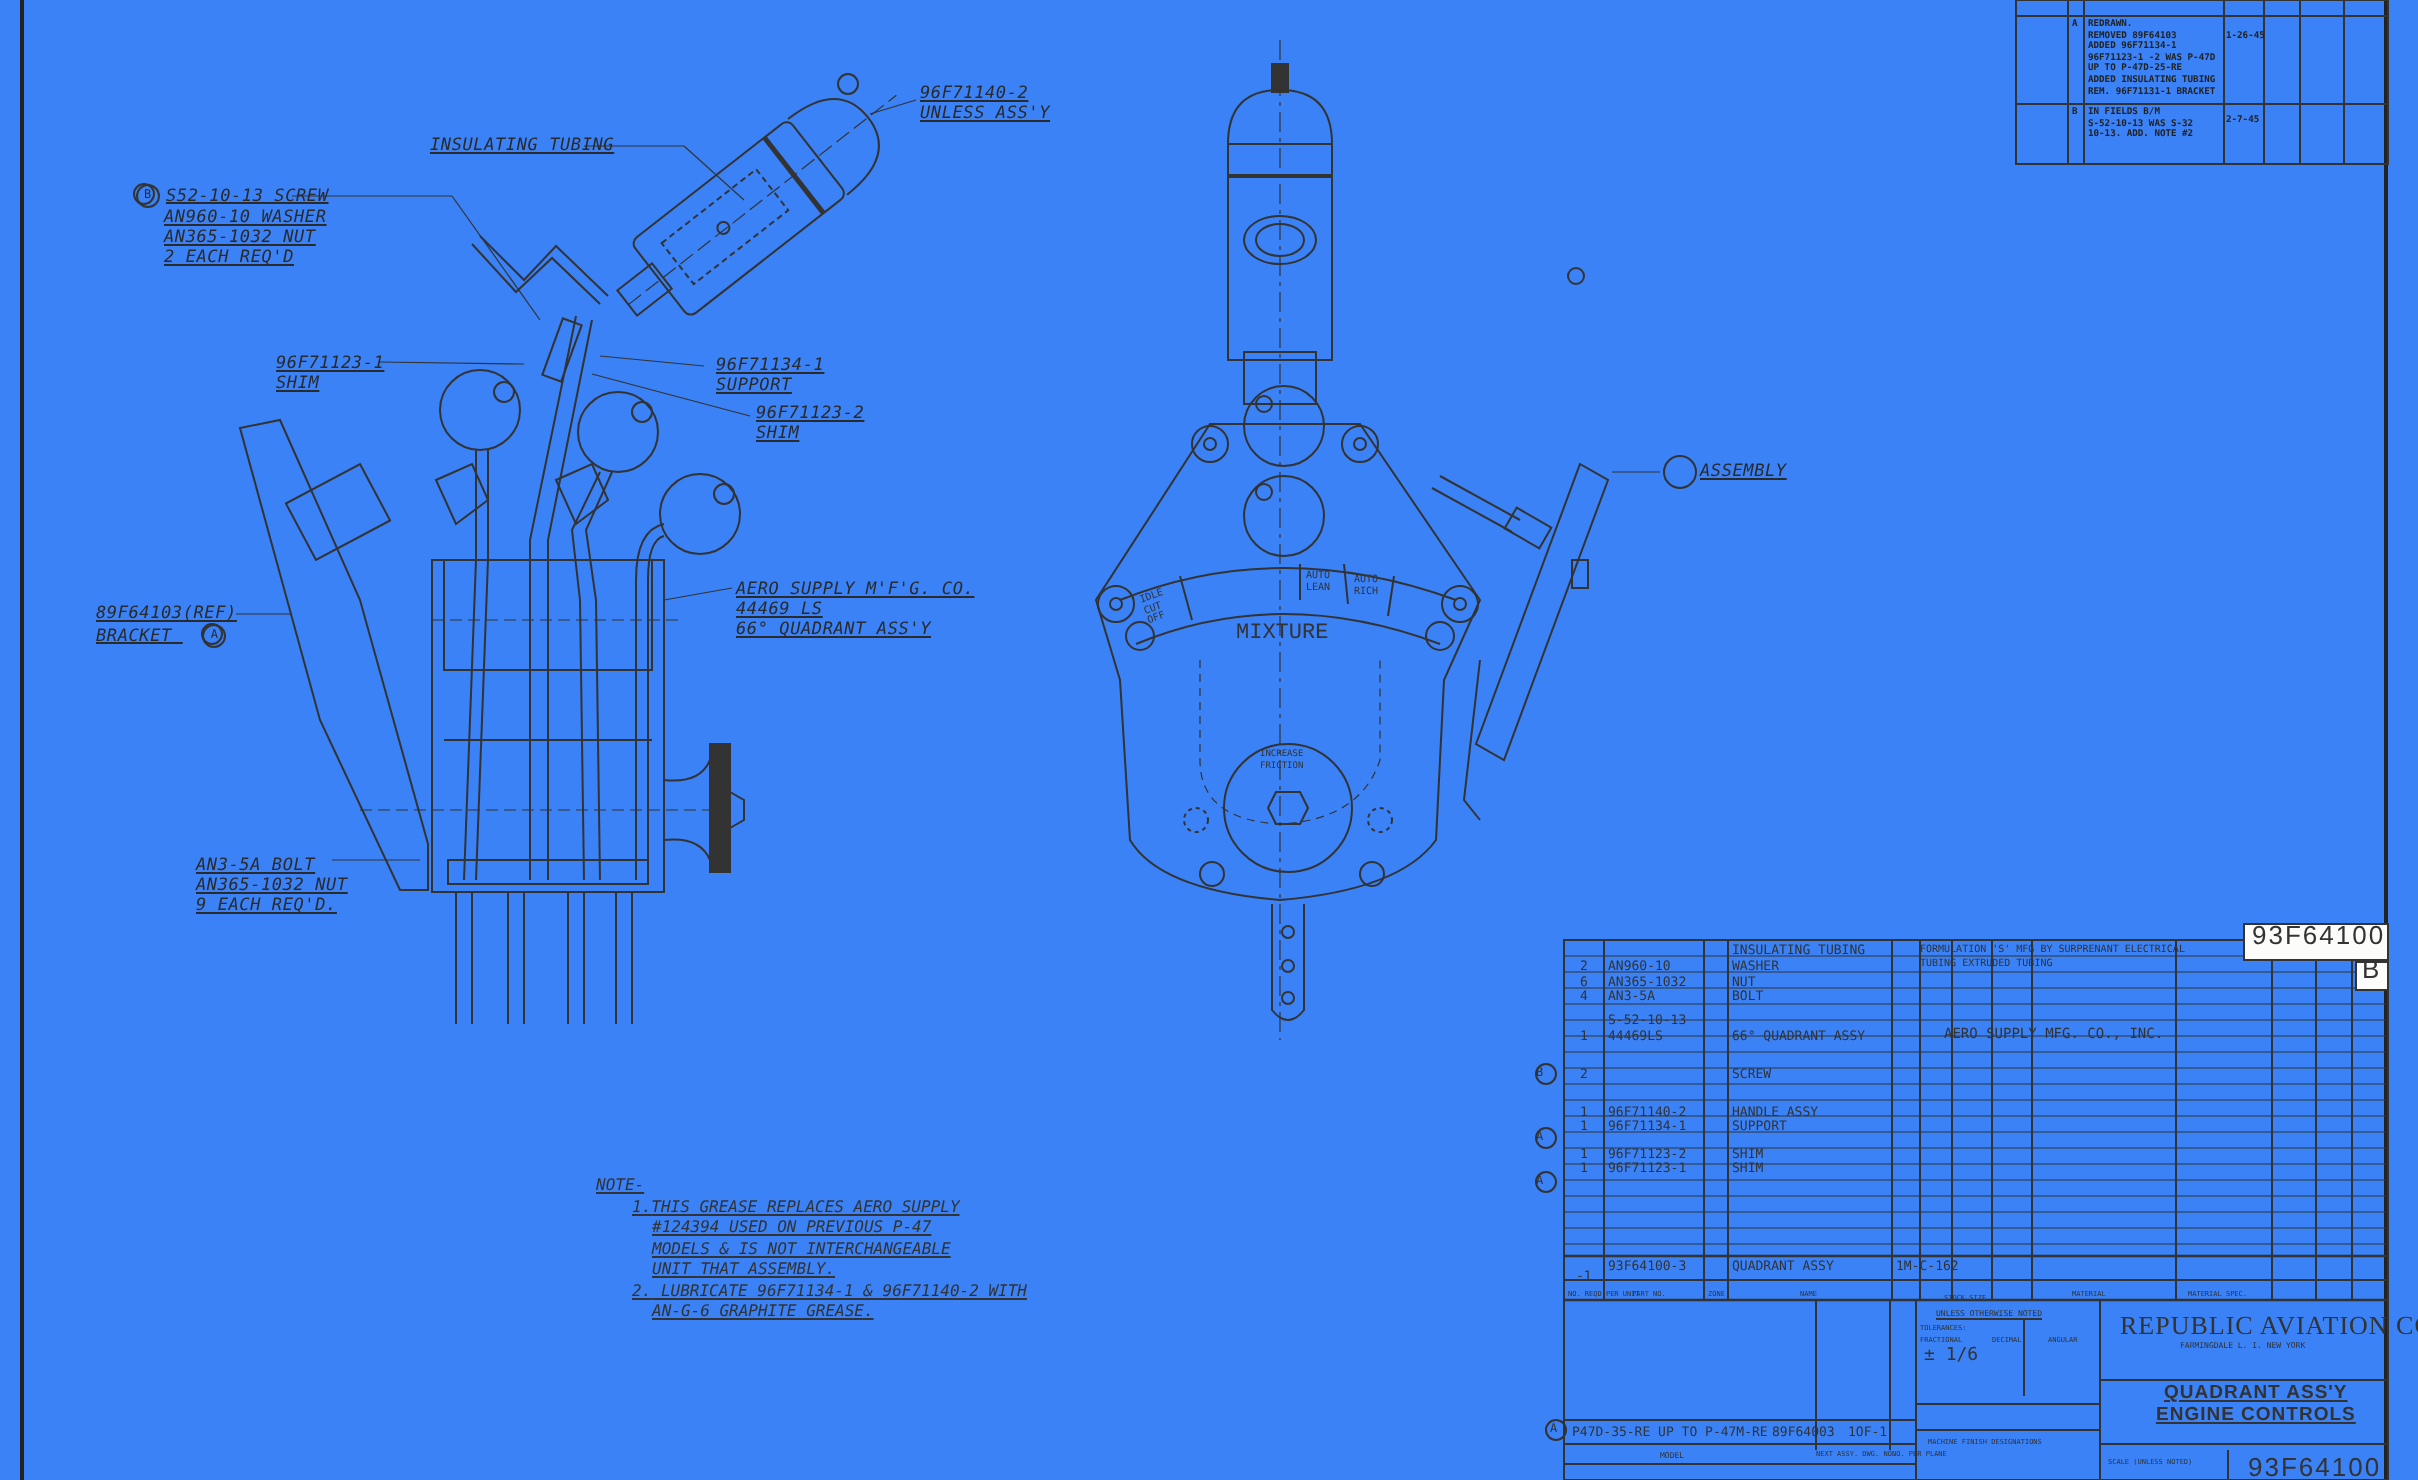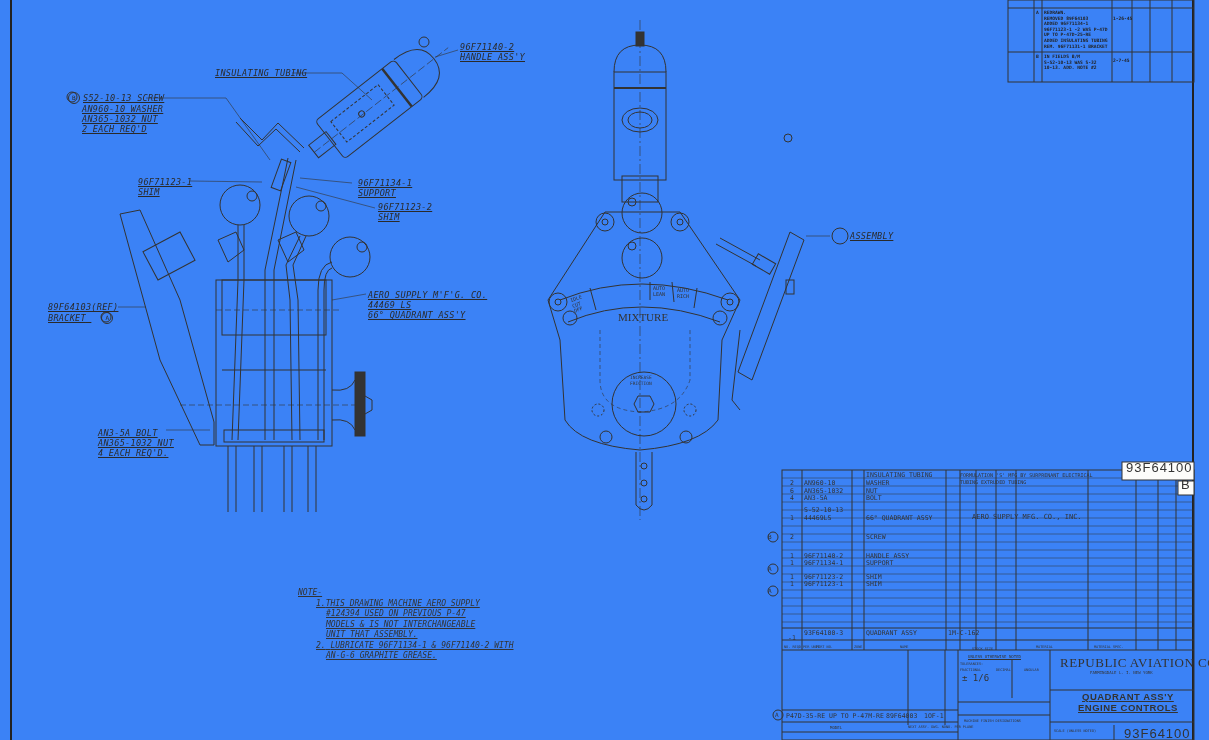--- a/index.html
+++ b/index.html
@@ -7,21 +7,21 @@
   .sheet{position:absolute;left:0;top:0;width:1209px;height:740px;background:#3b82f6;}
   .border-left{position:absolute;left:10px;top:0;width:2px;height:740px;background:#222;}
   .border-right{position:absolute;left:1192px;top:0;width:2px;height:740px;background:#222;}
   svg.drawing{position:absolute;left:0;top:0;}
   .lbl{position:absolute;font-family:"DejaVu Sans Mono",monospace;font-style:italic;font-size:8.5px;line-height:10px;letter-spacing:0.3px;color:#2a2a2a;text-decoration:underline;white-space:nowrap;}
   .lbl div{white-space:nowrap;}
   .circ{display:inline-block;width:10px;height:10px;border:1px solid #333;border-radius:50%;font-size:6px;line-height:10px;text-align:center;font-style:normal;text-decoration:none;vertical-align:middle;margin-right:3px;}
   .note{position:absolute;left:298px;top:588px;font-family:"DejaVu Sans Mono",monospace;font-style:italic;font-size:8px;line-height:10.5px;color:#333;}
   .note .indent{padding-left:18px;text-decoration:underline;}
   .note .indent2{padding-left:28px;text-decoration:underline;}
-  .mix{position:absolute;font-family:Liberation Serif, serif;font-size:11px;color:#333;text-align:center;}
+  .mix{position:absolute;font-family:Liberation Mono, monospace;font-size:11px;color:#333;text-align:center;}
   .tb{position:absolute;font-family:"DejaVu Sans Mono",monospace;font-size:6.5px;color:#333;white-space:nowrap;line-height:8px;}
   .tb.big{font-family:"Liberation Sans",sans-serif;font-size:13px;letter-spacing:1px;}
   .tb.title{font-family:"Liberation Sans",sans-serif;font-weight:bold;font-size:9.5px;text-decoration:underline;letter-spacing:0.5px;}
   .tb.corp{font-family:"Liberation Serif",serif;font-size:13px;letter-spacing:0.5px;}
   .revtxt{position:absolute;font-family:"DejaVu Sans Mono",monospace;font-size:4.6px;line-height:5.6px;color:#222;font-weight:bold;white-space:nowrap;}
 </style>
 </head>
 <body>
 
 <div class="sheet">
@@ -229,21 +229,21 @@
       <circle cx="106" cy="317" r="5" fill="none" stroke="#333"></circle>
       <circle cx="773" cy="537" r="5" fill="none" stroke="#333"></circle>
       <circle cx="773" cy="569" r="5" fill="none" stroke="#333"></circle>
       <circle cx="773" cy="591" r="5" fill="none" stroke="#333"></circle>
       <circle cx="778" cy="715" r="5" fill="none" stroke="#333"></circle>
     </g>
   </svg>
 
   <div class="lbl" style="left:460px;top:42px;">
     <div>96F71140-2</div>
-    <div>HANDLE ASS'Y</div>
+    <div>UNLESS ASS'Y</div>
   </div>
   <div class="lbl" style="left:215px;top:68px;">INSULATING TUBING</div>
   <div class="lbl" style="left:68px;top:92px;">
     <div><span class="circ">B</span><span>S52-10-13 SCREW</span></div>
     <div style="padding-left:14px">AN960-10 WASHER</div>
     <div style="padding-left:14px">AN365-1032 NUT</div>
     <div style="padding-left:14px">2 EACH REQ'D</div>
   </div>
   <div class="lbl" style="left:138px;top:177px;">
     <div>96F71123-1</div>
@@ -262,21 +262,21 @@
     <div><span>BRACKET</span> <span class="circ" style="margin-left:10px">A</span></div>
   </div>
   <div class="lbl" style="left:368px;top:290px;">
     <div>AERO SUPPLY M'F'G. CO.</div>
     <div>44469 LS</div>
     <div>66° QUADRANT ASS'Y</div>
   </div>
   <div class="lbl" style="left:98px;top:428px;">
     <div>AN3-5A BOLT</div>
     <div>AN365-1032 NUT</div>
-    <div>4 EACH REQ'D.</div>
+    <div>9 EACH REQ'D.</div>
   </div>
 
   <div class="lbl" style="left:850px;top:231px;">ASSEMBLY</div>
   <div class="mix" style="left:618px;top:311px;">MIXTURE</div>
   <div class="tb" style="left:572px;top:296px;font-size:5px;line-height:5.5px;transform:rotate(-20deg);">
     <div>IDLE</div>
       <div>CUT</div>
       <div>OFF</div>
   </div>
   <div class="tb" style="left:653px;top:285px;font-size:5px;line-height:6px;">
@@ -287,21 +287,21 @@
     <div>AUTO</div>
       <div>RICH</div>
   </div>
   <div class="tb" style="left:630px;top:375px;font-size:4.5px;line-height:5.5px;text-align:center;">
     <div>INCREASE</div>
       <div>FRICTION</div>
   </div>
 
   <div class="note">
     <div style="text-decoration:underline">NOTE-</div>
-    <div class="indent"><span>1.</span><span>THIS DRAWING MACHINE AERO SUPPLY</span></div>
+    <div class="indent"><span>1.</span><span>THIS GREASE REPLACES AERO SUPPLY</span></div>
     <div class="indent2">#124394 USED ON PREVIOUS P-47</div>
     <div class="indent2">MODELS &amp; IS NOT INTERCHANGEABLE</div>
     <div class="indent2">UNIT THAT ASSEMBLY.</div>
     <div class="indent"><span>2.</span> <span>LUBRICATE 96F71134-1 &amp; 96F71140-2 WITH</span></div>
     <div class="indent2">AN-G-6 GRAPHITE GREASE.</div>
   </div>
 
   <div class="revtxt" style="left:1036px;top:10px;">A</div>
   <div class="revtxt" style="left:1044px;top:10px;">
     <div>REDRAWN.</div>

